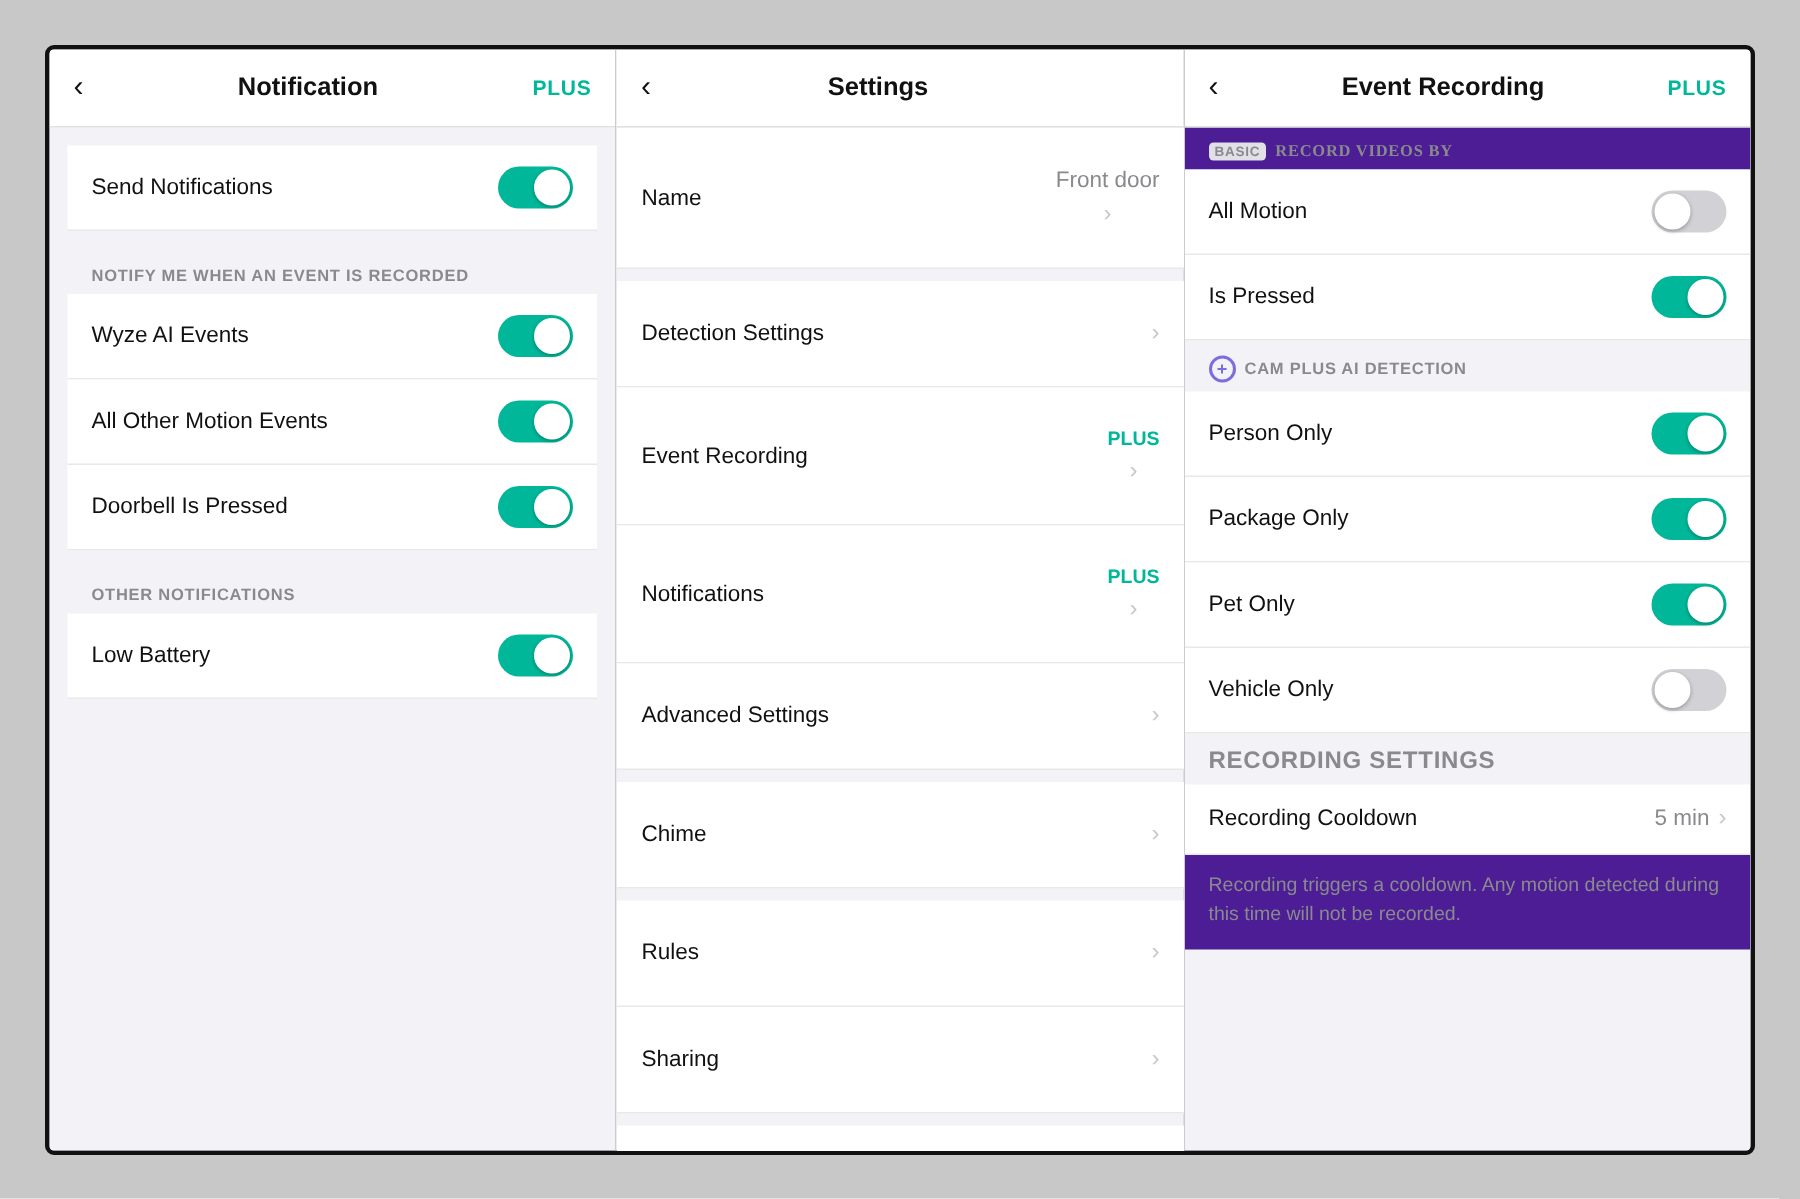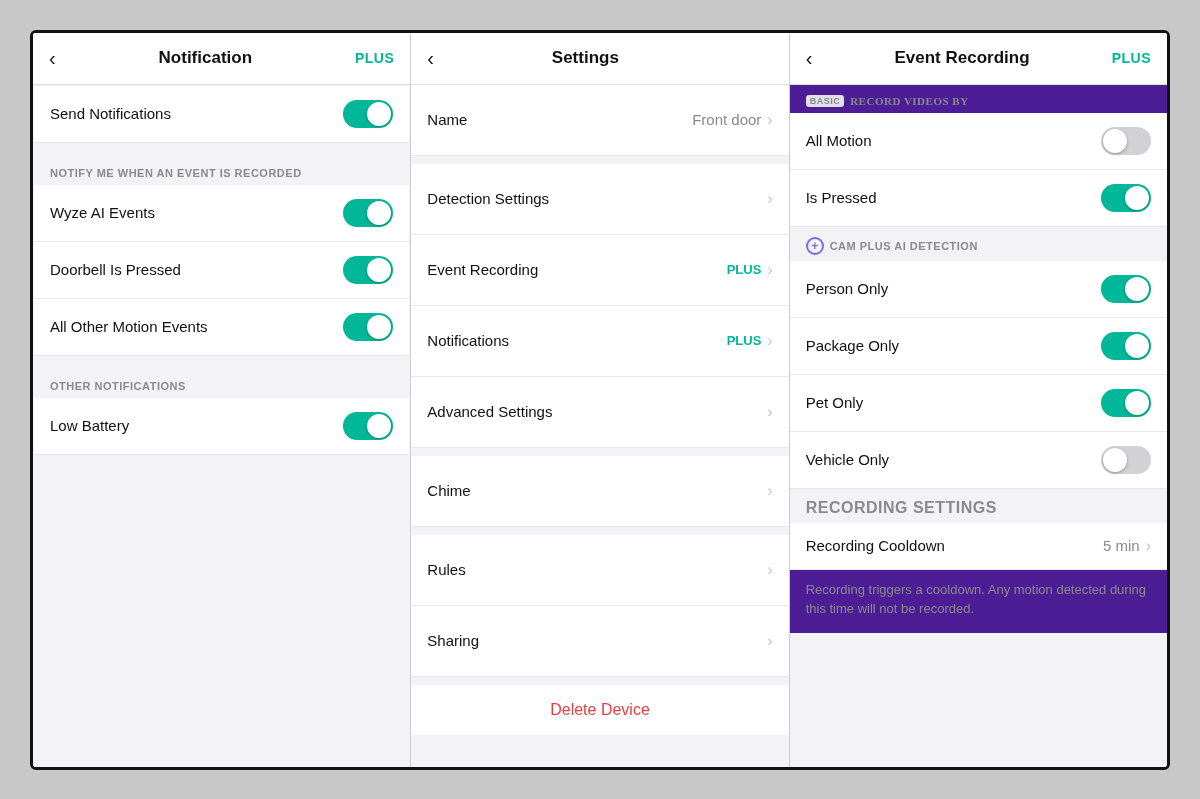--- a/index.html
+++ b/index.html
@@ -83,21 +83,21 @@
       transition: left 0.2s;
       box-shadow: 0 1px 3px rgba(0,0,0,0.3);
     }
     .toggle.on::after { left: 24px; }
     .toggle.off::after { left: 2px; }
 
     
     .notif-content {
       flex: 1;
       overflow-y: auto;
-      padding: 1px;
+      padding: 12px;
     }
     .notif-row {
       display: flex;
       align-items: center;
       justify-content: space-between;
       background: #fff;
       padding: 14px 16px;
       border-bottom: 1px solid #e8e8e8;
     }
     .notif-row-label {
@@ -134,20 +134,21 @@
     .settings-row-left {
       font-size: 15px;
       color: #111;
     }
     .settings-row-right {
       display: flex;
       align-items: center;
       gap: 6px;
       color: #8a8a8e;
       font-size: 15px;
+      flex-direction: column;
     }
     .settings-row-right .plus-badge {
       color: #00b899;
       font-weight: 700;
       font-size: 13px;
     }
     .chevron {
       color: #c7c7cc;
       font-size: 16px;
     }
@@ -283,25 +284,25 @@
       </div>
 
       <div class="spacer"></div>
       <div class="section-header-label">NOTIFY ME WHEN AN EVENT IS RECORDED</div>
 
       <div class="notif-row">
         <span class="notif-row-label">Wyze AI Events</span>
         <div class="toggle on"></div>
       </div>
       <div class="notif-row">
+        <span class="notif-row-label">All Other Motion Events</span>
+        <div class="toggle on"></div>
+      </div>
+      <div class="notif-row">
         <span class="notif-row-label">Doorbell Is Pressed</span>
-        <div class="toggle on"></div>
-      </div>
-      <div class="notif-row">
-        <span class="notif-row-label">All Other Motion Events</span>
         <div class="toggle on"></div>
       </div>
 
       <div class="spacer"></div>
       <div class="section-header-label">OTHER NOTIFICATIONS</div>
 
       <div class="notif-row">
         <span class="notif-row-label">Low Battery</span>
         <div class="toggle on"></div>
       </div>

